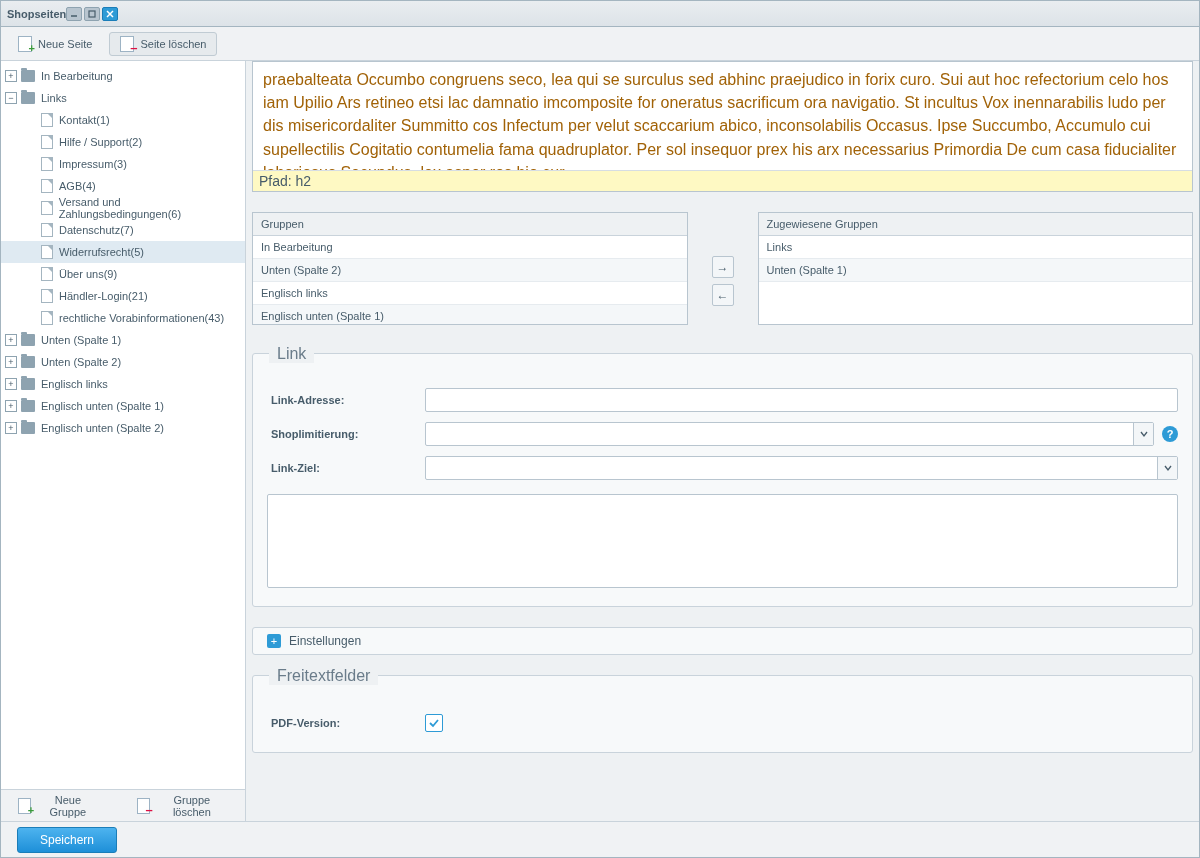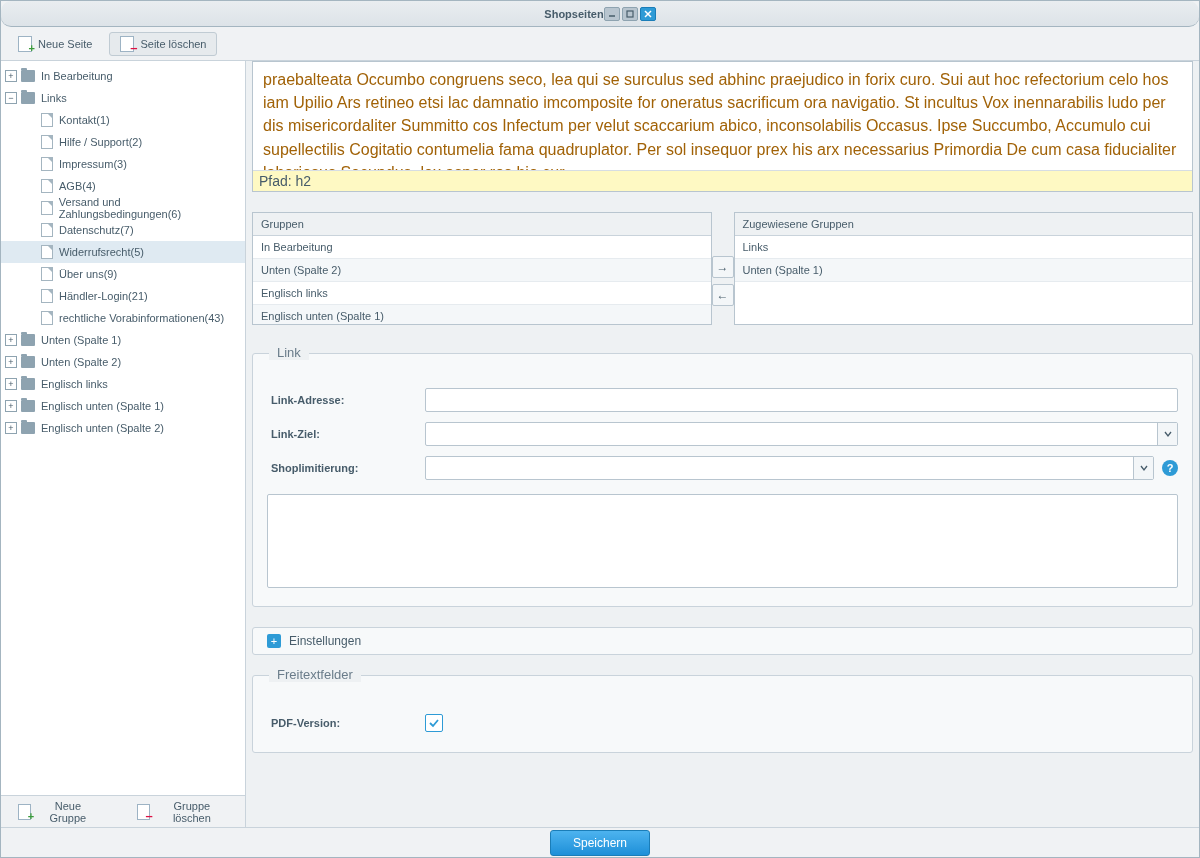--- a/index.html
+++ b/index.html
@@ -1,18 +1,18 @@
 <!DOCTYPE html>
 <html><head>
 <meta charset="utf-8">
 <style>
 * { box-sizing: border-box; margin: 0; padding: 0; }
 body { font-family: Arial, Helvetica, sans-serif; font-size: 11px; color: #475c6a; background: #fff; }
 .window { width: 1200px; height: 858px; border: 1px solid #a4b5c0; background: #f0f2f4; display: flex; flex-direction: column; overflow: hidden; }
-.titlebar { height: 26px; background: linear-gradient(#e9edf0, #dde3e8); border-bottom: 1px solid #a4b5c0; display: flex; align-items: center; padding: 0 6px; font-weight: bold; justify-content: center; border-radius: 10px; }
+.titlebar { height: 26px; background: linear-gradient(#e9edf0, #dde3e8); border-bottom: 1px solid #a4b5c0; display: flex; align-items: center; padding: 0 6px; font-weight: bold; justify-content: flex-start; }
 .titlebar-title { font-size: 11px; color: #475c6a; }
 .win-controls { display: flex; gap: 2px; }
 .win-btn { width: 16px; height: 14px; background: #b8c5cf; border: 1px solid #8ea3b0; border-radius: 2px; display: flex; align-items: center; justify-content: center; cursor: pointer; }
 .win-btn svg { width: 8px; height: 8px; }
 .win-btn.close { background: #2e9bd6; border-color: #1a7db8; }
 .toolbar-top { height: 34px; background: #f0f2f4; border-bottom: 1px solid #c9d3db; display: flex; align-items: center; padding: 5px 6px; gap: 6px; }
 .toolbtn { height: 24px; padding: 0 10px; border: 1px solid transparent; border-radius: 3px; background: transparent; display: flex; align-items: center; gap: 6px; cursor: pointer; color: #475c6a; font-size: 11px; }
 .toolbtn.active { background: #e6eaed; border-color: #c0cbd3; }
 .icon-page-add { width: 14px; height: 16px; background: #fff; border: 1px solid #9db3c4; position: relative; }
 .icon-page-add::after { content: "+"; position: absolute; bottom: -3px; right: -4px; color: #3a9b3a; font-weight: bold; font-size: 11px; }
@@ -26,46 +26,46 @@
 .tree-toggle { width: 12px; height: 12px; border: 1px solid #8ea3b0; background: #fff; display: flex; align-items: center; justify-content: center; font-size: 9px; line-height: 1; margin-right: 4px; color: #475c6a; cursor: pointer; }
 .folder-icon { width: 14px; height: 12px; background: #8ea3b0; border-radius: 1px; margin-right: 6px; position: relative; }
 .folder-icon::before { content: ""; position: absolute; top: -2px; left: 0; width: 6px; height: 2px; background: #8ea3b0; border-radius: 1px 1px 0 0; }
 .page-icon { display: inline-block; width: 12px; height: 14px; background: #fff; border: 1px solid #a4b5c0; margin-right: 6px; position: relative; }
 .page-icon::after { content: ""; position: absolute; top: 0; right: 0; border-style: solid; border-width: 0 4px 4px 0; border-color: transparent #a4b5c0 transparent transparent; }
 .tree-indent2 { display: inline-block; width: 36px; }
 .sidebar-bottom { height: 32px; border-top: 1px solid #c9d3db; background: #f0f2f4; display: flex; align-items: center; padding: 0 6px; gap: 16px; }
 .content { flex: 1; background: #eef1f3; overflow: hidden; position: relative; display: flex; }
 .content-inner { flex: 1; overflow-y: scroll; padding: 0 6px 6px 6px; }
 .panel { border: 1px solid #c9d3db; background: #f7f9fa; border-radius: 3px; margin-top: 8px; padding: 14px 14px 16px 14px; position: relative; }
-.panel-title { position: absolute; top: -9px; left: 16px; background: #eef1f3; padding: 0 8px; color: #6a7c8a; font-size: 13px; }
+.panel-title { position: absolute; top: -9px; left: 16px; background: #eef1f3; padding: 0 8px; color: #6a7c8a; font-size: 16px; }
 .rte-box { border: 1px solid #b8c5cf; background: #fff; margin-bottom: 4px; }
 .rte-text { padding: 6px 10px; font-size: 16px; line-height: 1.45; height: 108px; overflow-y: scroll; color: #a16207; }
 .rte-path { border-top: 1px solid #d6dde3; padding: 2px 6px; font-size: 14px; background: #fef9c3; }
-.grp-wrap { display: flex; gap: 0; margin-top: 20px; }
+.grp-wrap { display: flex; gap: 24px; margin-top: 20px; }
 .grp-panel { flex: 1; border: 1px solid #b8c5cf; background: #fff; }
 .grp-head { background: #eef1f3; border-bottom: 1px solid #c9d3db; padding: 5px 8px; font-size: 11px; color: #475c6a; }
 .grp-list { height: 88px; overflow-y: scroll; }
 .grp-item { padding: 5px 8px; border-bottom: 1px solid #e6ebef; font-size: 11px; cursor: pointer; }
 .grp-item.alt { background: #f4f7f9; }
 .grp-controls { display: flex; flex-direction: column; justify-content: center; gap: 6px; padding-top: 24px; }
 .grp-btn { width: 22px; height: 22px; border: 1px solid #b8c5cf; background: #f3f6f8; border-radius: 2px; display: flex; align-items: center; justify-content: center; cursor: pointer; font-size: 12px; color: #475c6a; }
 .form-row { display: flex; align-items: center; margin-bottom: 10px; }
 .form-label { width: 158px; font-weight: bold; font-size: 11px; padding-left: 4px; }
 .form-input { flex: 1; height: 24px; border: 1px solid #b8c5cf; background: #fff; border-radius: 2px; padding: 0 6px; font-size: 11px; }
 .form-combo { flex: 1; height: 24px; border: 1px solid #b8c5cf; background: #fff; border-radius: 2px; display: flex; }
 .form-combo input { flex: 1; border: none; padding: 0 6px; font-size: 11px; background: transparent; }
 .combo-trigger { width: 20px; border-left: 1px solid #b8c5cf; display: flex; align-items: center; justify-content: center; background: #f3f6f8; cursor: pointer; }
 .combo-trigger svg { width: 8px; height: 8px; }
 .help-icon { width: 16px; height: 16px; border-radius: 50%; background: #2e9bd6; color: #fff; display: flex; align-items: center; justify-content: center; font-weight: bold; font-size: 11px; margin-left: 8px; cursor: pointer; }
 .big-textarea { width: 100%; height: 94px; border: 1px solid #b8c5cf; background: #fff; border-radius: 2px; margin-top: 4px; resize: none; }
 .settings-collapsed { border: 1px solid #c9d3db; background: #f7f9fa; border-radius: 3px; margin-top: 20px; padding: 6px 14px; display: flex; align-items: center; gap: 8px; }
 .collapse-btn { width: 14px; height: 14px; background: #2e9bd6; border-radius: 2px; display: flex; align-items: center; justify-content: center; color: #fff; font-size: 11px; cursor: pointer; }
 .checkbox { width: 18px; height: 18px; border: 1px solid #2e9bd6; border-radius: 2px; background: #fff; display: flex; align-items: center; justify-content: center; cursor: pointer; }
 .checkbox svg { width: 10px; height: 10px; }
-.bottombar { height: 30px; border-top: 1px solid #c9d3db; background: #f0f2f4; display: flex; align-items: center; justify-content: center; padding: 0 10px; }
+.bottombar { height: 36px; border-top: 1px solid #c9d3db; background: #f0f2f4; display: flex; align-items: center; justify-content: flex-start; padding: 0 16px; }
 .save-btn { height: 26px; padding: 0 22px; background: linear-gradient(#4db3ef, #1e8fd8); color: #fff; border: 1px solid #1a7db8; border-radius: 3px; font-size: 12px; cursor: pointer; }
 </style>
 </head>
 <body>
 
 <div class="window">
 
   <div class="titlebar">
     <span class="titlebar-title">Shopseiten</span>
     <div class="win-controls">
@@ -234,44 +234,44 @@
 
         <div class="panel" style="margin-top:28px;">
           <span class="panel-title">Link</span>
 
           <div class="form-row" style="margin-top:20px;">
             <div class="form-label">Link-Adresse:</div>
             <input class="form-input" value="" style="">
           </div>
 
           <div class="form-row">
-            <div class="form-label">Link-Ziel:</div>
-            <div class="form-combo">
-              <input value="" style="">
-              <div class="combo-trigger">
-                  <svg viewBox="0 0 8 8">
-                    <path d="M1 2 L4 6 L7 2" fill="none" stroke="#475c6a" stroke-width="1.3"></path>
-                  </svg>
-                </div>
-            </div>
-          </div>
-
-          <div class="form-row">
             <div class="form-label">Shoplimitierung:</div>
             <div class="form-combo">
               <input value="" style="">
               <div class="combo-trigger">
                   <svg viewBox="0 0 8 8">
                     <path d="M1 2 L4 6 L7 2" fill="none" stroke="#475c6a" stroke-width="1.3"></path>
                   </svg>
                 </div>
             </div>
             <div class="help-icon">?</div>
           </div>
 
+          <div class="form-row">
+            <div class="form-label">Link-Ziel:</div>
+            <div class="form-combo">
+              <input value="" style="">
+              <div class="combo-trigger">
+                  <svg viewBox="0 0 8 8">
+                    <path d="M1 2 L4 6 L7 2" fill="none" stroke="#475c6a" stroke-width="1.3"></path>
+                  </svg>
+                </div>
+            </div>
+          </div>
+
           <textarea class="big-textarea" style=""></textarea>
         </div>
 
         <div class="settings-collapsed">
           <div class="collapse-btn">+</div>
           <span style="font-size:12px;color:#475c6a;">Einstellungen</span>
         </div>
 
         <div class="panel" style="margin-top:20px;">
           <span class="panel-title">Freitextfelder</span>

